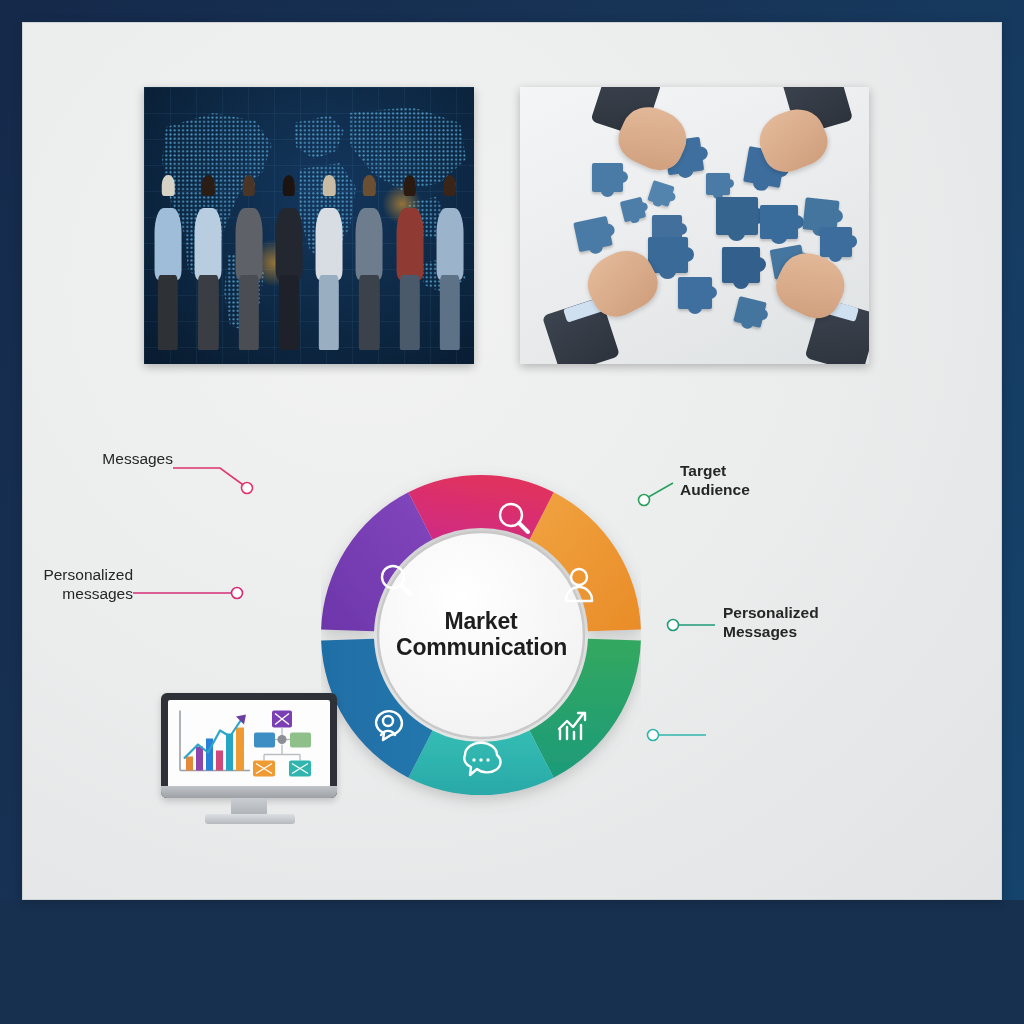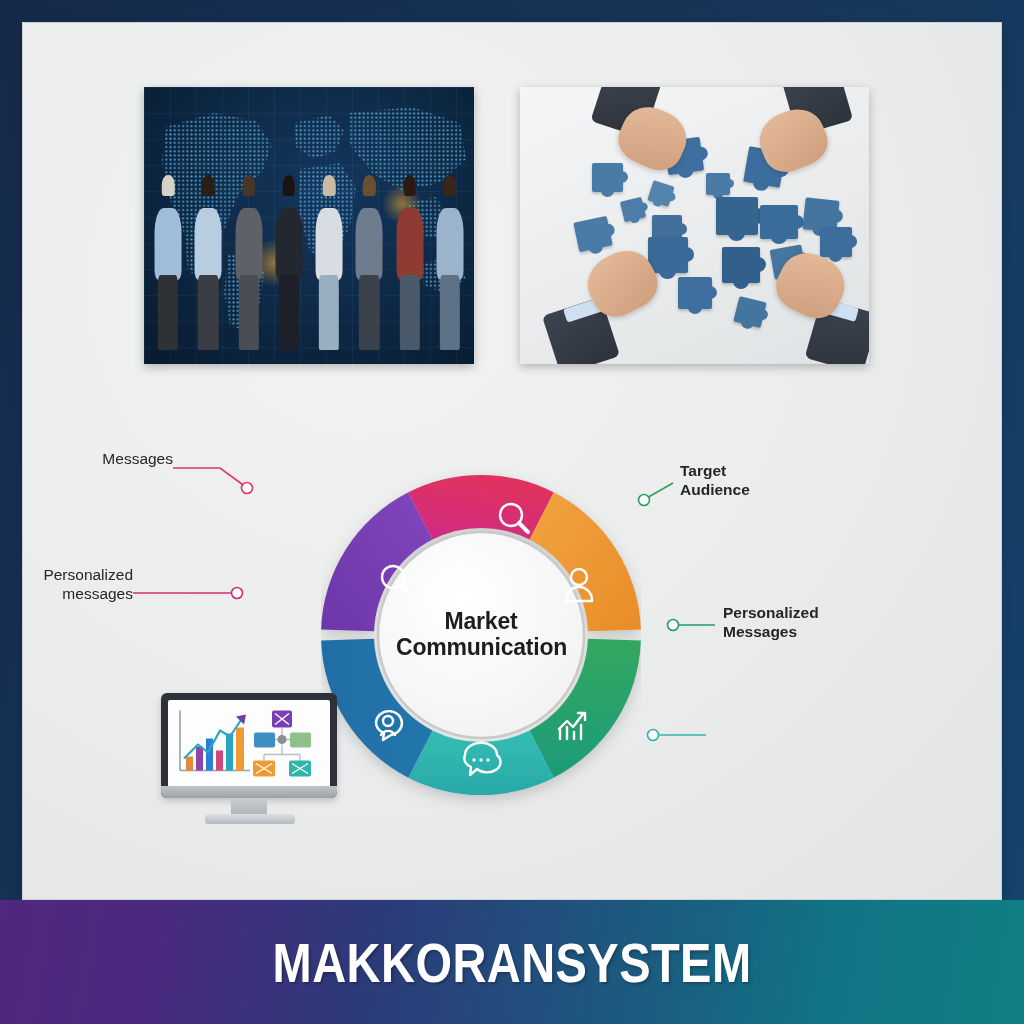--- a/index.html
+++ b/index.html
@@ -483,17 +483,14 @@
           </div>
         </div>
         <div class="mon-strip"></div>
         <div class="mon-neck"></div>
         <div class="mon-base"></div>
       </div>
 
     </div>
   </div>
 
-  <div id="banner">
-    <div id="banner-title">MAKKORANSYSTEM</div>
-  </div>
 
 </div>
 
 </body></html>

